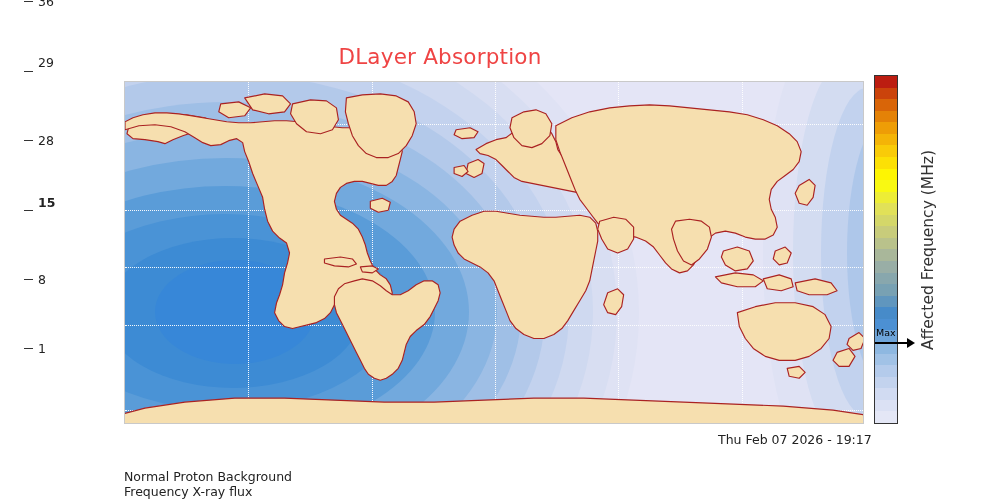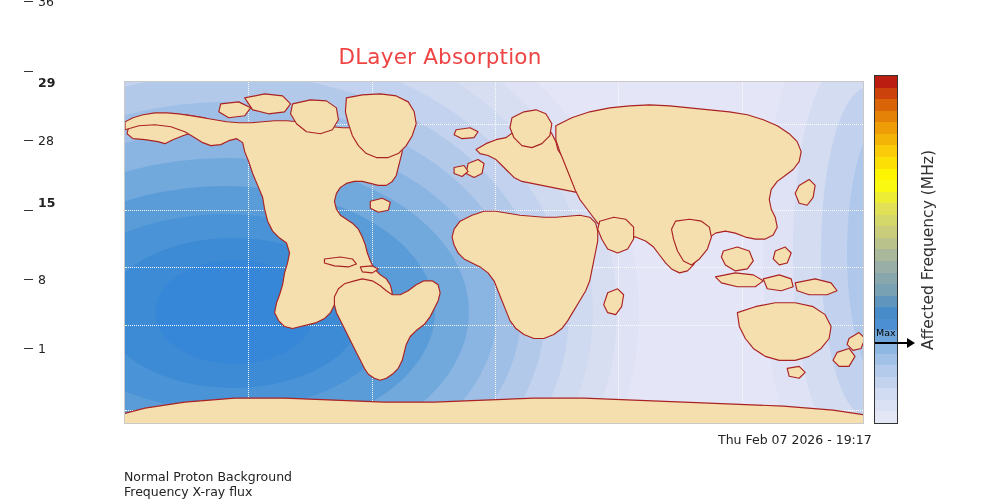--- a/index.html
+++ b/index.html
@@ -305,21 +305,21 @@
         <i style="height:3.3333333333333335%;background:rgb(228,231,246);"></i>
       </div>
   </div>
 
   <div class="cb-ticks">
 
     <div class="cb-tick" style="top:1px;"></div>
     <div class="cb-lab" style="top:1px;">36</div>
 
     <div class="cb-tick" style="top:70.6px;"></div>
-    <div class="cb-lab" style="top:82px;font-weight:bold;">29</div>
+    <div class="cb-lab" style="top:62px;">29</div>
 
     <div class="cb-tick" style="top:140.2px;"></div>
     <div class="cb-lab" style="top:140.2px;">28</div>
 
     <div class="cb-tick" style="top:209.8px;"></div>
     <div class="cb-lab" style="top:202px;font-weight:bold;">15</div>
 
     <div class="cb-tick" style="top:279.4px;"></div>
     <div class="cb-lab" style="top:279.4px;">8</div>
 

